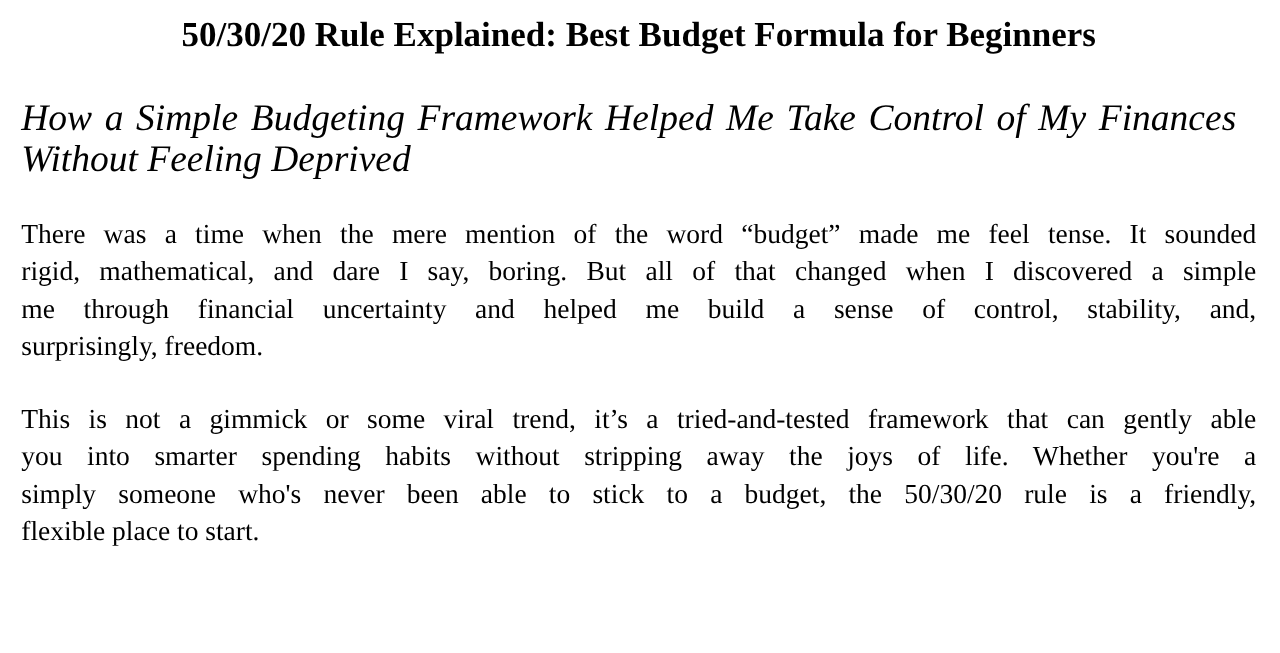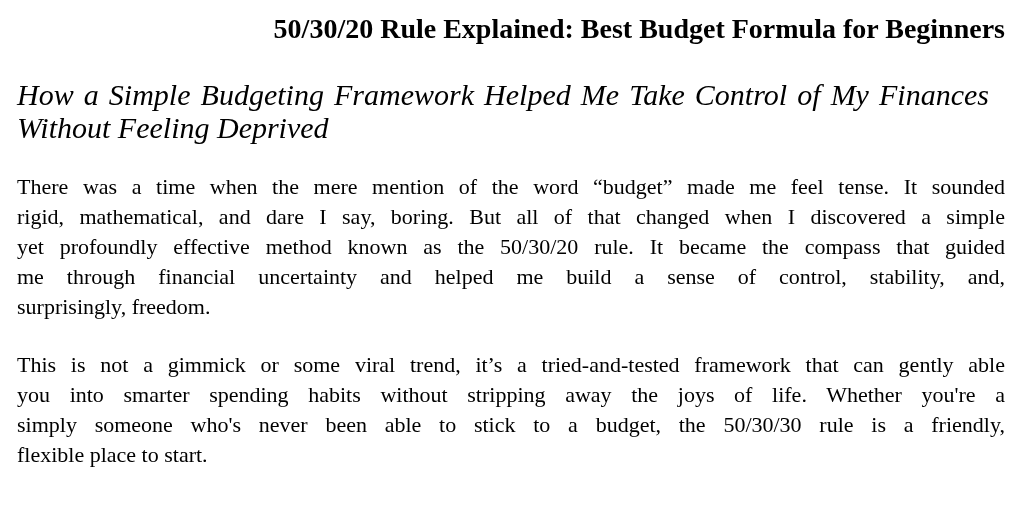--- a/index.html
+++ b/index.html
@@ -19,21 +19,21 @@
     box-sizing: border-box;
     width: 1024px;
     height: 522px;
     padding: 12px 19px 0 17px;
   }
   .article-title {
     margin: 0;
     font-size: 28px;
     line-height: 34px;
     font-weight: bold;
-    text-align: right;
+    text-align: center;
   }
   .article-subtitle {
     margin: 32px 16px 0 0;
     font-size: 30px;
     line-height: 33px;
     font-weight: normal;
     font-style: italic;
   }
   .para {
     margin: 28px 0 0 0;
@@ -58,24 +58,23 @@
   <h1 class="article-title">50/30/20 Rule Explained: Best Budget Formula for Beginners</h1>
 
   <h2 class="article-subtitle">
       <div class="jline">How a Simple Budgeting Framework Helped Me Take Control of My Finances</div>
       <div class="jline lastline">Without Feeling Deprived</div>
     </h2>
 
   <div class="para">
       <div class="jline">There was a time when the mere mention of the word “budget” made me feel tense. It sounded</div>
       <div class="jline">rigid, mathematical, and dare I say, boring. But all of that changed when I discovered a simple</div>
-      <div class="jline">yet profoundly effective method known as the 50/30/20 rule. It became the compass that guided</div>
       <div class="jline">me through financial uncertainty and helped me build a sense of control, stability, and,</div>
       <div class="jline lastline">surprisingly, freedom.</div>
     </div>
 
   <div class="para">
       <div class="jline">This is not a gimmick or some viral trend, it’s a tried-and-tested framework that can gently able</div>
       <div class="jline">you into smarter spending habits without stripping away the joys of life. Whether you're a</div>
-      <div class="jline">simply someone who's never been able to stick to a budget, the 50/30/30 rule is a friendly,</div>
+      <div class="jline">simply someone who's never been able to stick to a budget, the 50/30/20 rule is a friendly,</div>
       <div class="jline lastline">flexible place to start.</div>
     </div>
 </div>
 
 </body></html>

